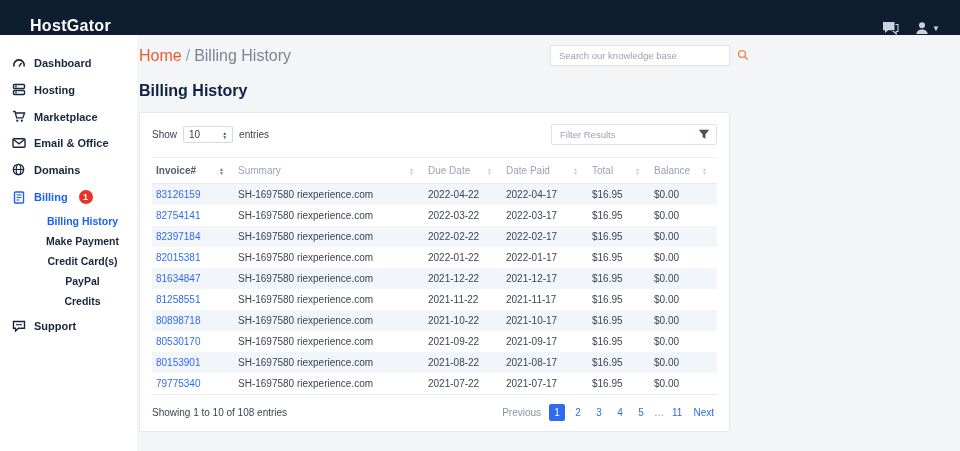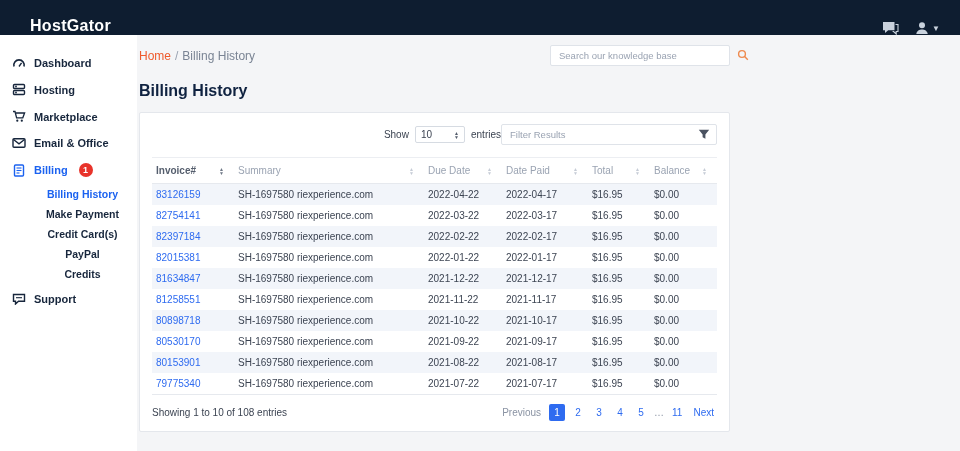--- a/index.html
+++ b/index.html
@@ -34,44 +34,44 @@
     width:14px; height:14px; font-size:9px; font-weight:bold;
     display:flex; align-items:center; justify-content:center; margin-left:3px;
   }
   .sub-items { padding:0 0 2px 28px; }
   .sub-item { font-size:10.5px; font-weight:bold; color:#17263c; padding:4px 0; cursor:pointer; }
   .sub-item.active { color:#1b62f0; }
   
   .main { flex:1; padding:10px 0 0 2px; }
   .content { width:592px; }
   .header-row { display:flex; justify-content:space-between; align-items:center; padding-right:1px; }
-  .breadcrumb { font-size:12px; color:#7a8494; }
+  .breadcrumb { font-size:16px; color:#7a8494; }
   .breadcrumb a { color:#ee5a2c; text-decoration:none; cursor:pointer; }
   .breadcrumb .sep { margin:0 4px; color:#9aa3b2; }
   .kb-search {
     width:180px; height:21px; background:#fff; border:1px solid #dfe3e9; border-radius:2px;
     display:flex; align-items:center; padding:0 6px;gap:44px;
   }
   .kb-search input {
     border:none; outline:none; flex:1; font-size:9.5px; font-family:inherit; color:#4a5568;
     background:transparent;
   }
   .kb-search input::placeholder { color:#9aa3b2; }
   .page-title { font-size:16px; font-weight:bold; color:#0f2240; margin:16px 0 12px 0; }
   
   .card { width:591px; background:#fff; border:1px solid #e4e7ec; border-radius:2px; padding:11px 12px 8px; }
-  .controls { display:flex; justify-content:flex-end; align-items:center; margin-bottom:12px; }
+  .controls { display:flex; justify-content:space-between; align-items:center; margin-bottom:12px; }
   .show-entries { display:flex; align-items:center; gap:6px; font-size:10px; color:#3c4452; }
   .entries-select {
     display:inline-flex; align-items:center; gap:22px; border:1px solid #d6dbe2; border-radius:2px;
     padding:2px 5px; cursor:pointer; background:#fff;
   }
   .stepper { display:flex; flex-direction:column; font-size:5px; line-height:4px; color:#555e6d; }
   .filter-box {
-    width:216px; height:21px; border:1px solid #dfe3e9; border-radius:2px;
+    width:166px; height:21px; border:1px solid #dfe3e9; border-radius:2px;
     display:flex; align-items:center; padding:0 6px; background:#fff;
   }
   .filter-box input {
     border:none; outline:none; flex:1; font-size:9.5px; font-family:inherit; color:#4a5568; background:transparent;
   }
   .filter-box input::placeholder { color:#9aa3b2; }
   
   table { width:100%; border-collapse:collapse; font-size:10px; }
   thead th {
     text-align:left; font-weight:normal; color:#9aa3b2;
@@ -157,20 +157,30 @@
       <span>Marketplace</span>
     </div>
     <div class="side-item">
       <span class="icon">
         <svg width="14" height="12" viewBox="0 0 14 12">
             <rect x="1" y="1.8" width="12" height="8.4" rx="1" fill="none" stroke="#17263c" stroke-width="1.4"></rect>
             <path d="M1.5 2.5 7 6.8l5.5-4.3" fill="none" stroke="#17263c" stroke-width="1.3"></path>
           </svg>
       </span>
       <span>Email &amp; Office</span>
+    </div>
+    <div class="side-item">
+      <span class="icon">
+        <svg width="13" height="13" viewBox="0 0 13 13">
+            <circle cx="6.5" cy="6.5" r="5.2" fill="none" stroke="#17263c" stroke-width="1.3"></circle>
+            <ellipse cx="6.5" cy="6.5" rx="2.3" ry="5.2" fill="none" stroke="#17263c" stroke-width="1.1"></ellipse>
+            <line x1="1.3" y1="6.5" x2="11.7" y2="6.5" stroke="#17263c" stroke-width="1.1"></line>
+          </svg>
+      </span>
+      <span>Domains</span>
     </div>
     <div class="side-item active">
       <span class="icon">
         <svg width="12" height="13" viewBox="0 0 12 13">
             <rect x="1.5" y="1" width="9" height="11" rx="1" fill="none" stroke="#1b62f0" stroke-width="1.4"></rect>
             <line x1="3.5" y1="4" x2="8.5" y2="4" stroke="#1b62f0" stroke-width="1.1"></line>
             <line x1="3.5" y1="6.5" x2="8.5" y2="6.5" stroke="#1b62f0" stroke-width="1.1"></line>
             <line x1="3.5" y1="9" x2="6.5" y2="9" stroke="#1b62f0" stroke-width="1.1"></line>
           </svg>
       </span>

